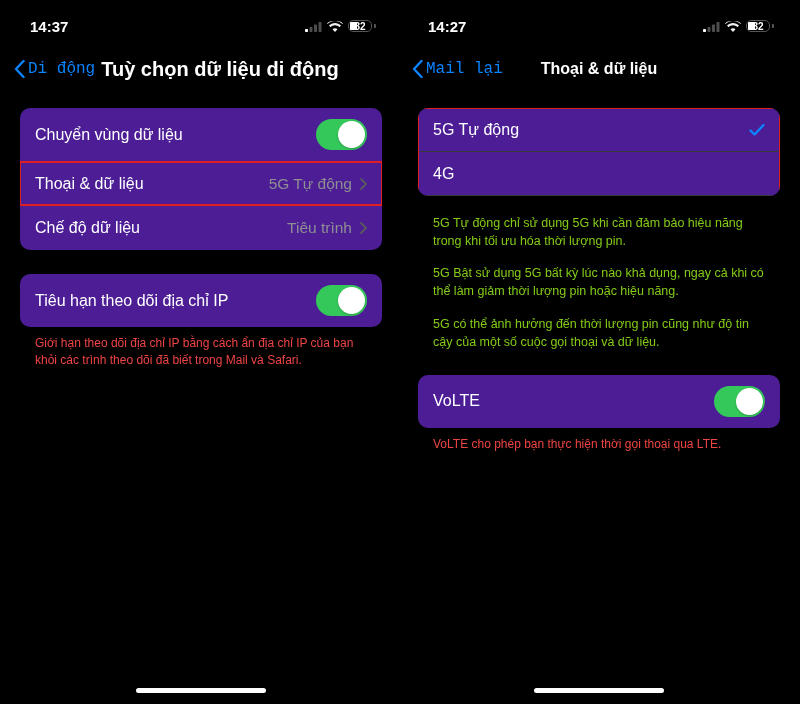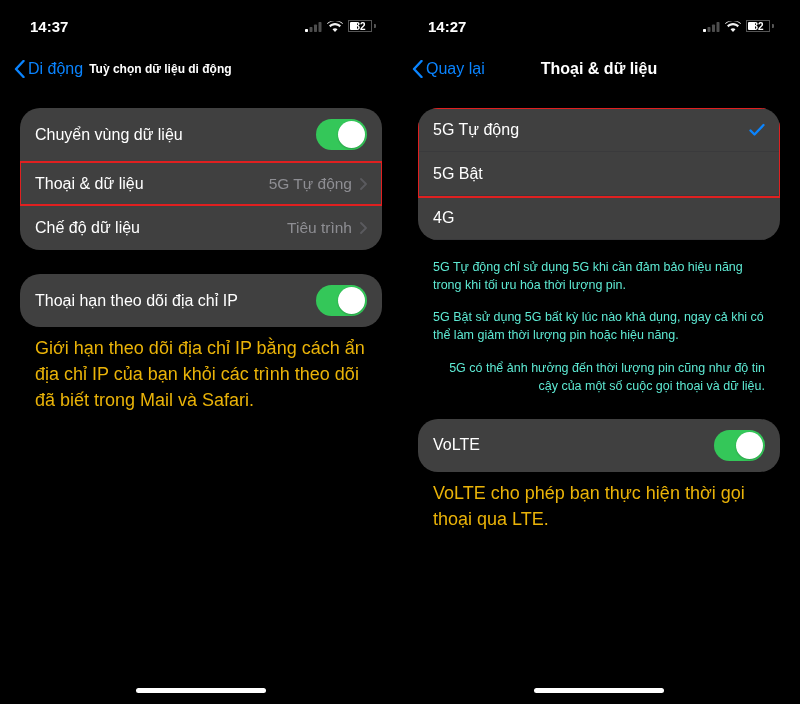--- a/index.html
+++ b/index.html
@@ -43,21 +43,21 @@
   }
   .battery {
     display: flex;
     align-items: center;
     gap: 2px;
   }
   .battery-body {
     width: 24px;
     height: 12px;
     border: 1px solid #555;
-    border-radius: 0;
+    border-radius: 5px;
     position: relative;
     display: flex;
     align-items: center;
     justify-content: center;
     text-align: center;
   }
   .battery-fill {
     position: absolute;
     left: 1px;
     top: 1px;
@@ -86,49 +86,50 @@
     padding: 0 10px;
     position: relative;
   }
   .back-btn {
     display: flex;
     align-items: center;
     color: #0a84ff;
     font-size: 16px;
     gap: 3px;
     z-index: 2;
+    font-family: Liberation Mono, monospace;
   }
   .chevron-left {
     width: 11px;
     height: 18px;
   }
   .nav-title {
     position: absolute;
     left: 0;
     right: 0;
     text-align: center;
     color: #fff;
     font-size: 16px;
     font-weight: 600;
     pointer-events: none;
   }
   .nav-title-left {
     color: #fff;
-    font-size: 12px;
+    font-size: 20px;
     font-weight: 600;
     margin-left: 6px;
   }
   .content {
     flex: 1;
     padding: 18px 16px 0;
     overflow-y: auto;
   }
   .group {
-    background: #404040;
-    border-radius: 20px;
+    background: #4c1d95;
+    border-radius: 10px;
     overflow: hidden;
     margin-bottom: 24px;
   }
   .row {
     min-height: 44px;
     display: flex;
     align-items: center;
     padding: 11px 15px;
     color: #fff;
     font-size: 16px;
@@ -161,22 +162,22 @@
     position: absolute;
     right: 2px;
     top: 2px;
     width: 27px;
     height: 27px;
     background: #fff;
     border-radius: 50%;
     box-shadow: 0 1px 2px rgba(0,0,0,0.2);
   }
   .footer-text {
-    color: #eab308;
-    font-size: 18px;
+    color: #ef4444;
+    font-size: 12px;
     line-height: 1.45;
     padding: 0 15px;
     margin-top: -16px;
     margin-bottom: 24px;
   }
   .highlight {
     position: absolute;
     pointer-events: none;
     border: 2px solid #e02020;
     z-index: 10;
@@ -196,26 +197,26 @@
     height: 5px;
     background: #fff;
     border-radius: 3px;
   }
   .info-blocks {
     padding: 0 15px;
     margin-top: -6px;
     margin-bottom: 24px;
   }
   .info-blocks p {
-    color: #5eead4;
+    color: #84cc16;
     font-size: 12.5px;
     line-height: 1.45;
     margin-bottom: 14px;
   }
-  .info-blocks p:last-child { margin-bottom: 12px; text-align: right; }
+  .info-blocks p:last-child { margin-bottom: 12px; }
 </style>
 </head>
 <body>
 
 <div class="phone">
   <div class="status-bar">
     <span>14:37</span>
     <div class="status-right">
       <span class="signal-icon">
         <svg width="17" height="11" viewBox="0 0 17 11">
@@ -270,21 +271,21 @@
         <span class="row-label">Chế độ dữ liệu</span>
         <span class="row-value">Tiêu trình</span>
         <svg class="chevron-right" viewBox="0 0 7 12">
             <path d="M1 1l5 5-5 5" stroke="currentColor" stroke-width="1.8" fill="none" stroke-linecap="round" stroke-linejoin="round"></path>
           </svg>
       </div>
     </div>
 
     <div class="group">
       <div class="row">
-        <span class="row-label">Thoại hạn theo dõi địa chỉ IP</span>
+        <span class="row-label">Tiêu hạn theo dõi địa chỉ IP</span>
         <div class="toggle"></div>
       </div>
     </div>
     <div class="footer-text">Giới hạn theo dõi địa chỉ IP bằng cách ẩn địa chỉ IP của bạn khỏi các trình theo dõi đã biết trong Mail và Safari.</div>
   </div>
 
   <div class="home-indicator"></div>
 </div>
 
 <div class="phone">
@@ -314,35 +315,32 @@
         <div class="battery-tip"></div>
       </div>
     </div>
   </div>
 
   <div class="nav-bar">
     <div class="back-btn">
       <svg class="chevron-left" viewBox="0 0 11 18">
           <path d="M9.5 1L2 9l7.5 8" stroke="#0a84ff" stroke-width="2.4" fill="none" stroke-linecap="round" stroke-linejoin="round"></path>
         </svg>
-      <span>Quay lại</span>
+      <span>Mail lại</span>
     </div>
     <div class="nav-title">Thoại &amp; dữ liệu</div>
   </div>
 
   <div class="content">
     <div class="group" style="position:relative;">
       <div class="row">
         <span class="row-label">5G Tự động</span>
         <svg class="check-icon" viewBox="0 0 16 14">
             <path d="M1.5 7.5l4 4L14.5 2" stroke="currentColor" stroke-width="2.3" fill="none" stroke-linecap="round" stroke-linejoin="round"></path>
           </svg>
-      </div>
-      <div class="row">
-        <span class="row-label">5G Bật</span>
       </div>
       <div class="row">
         <span class="row-label">4G</span>
       </div>
       <div class="highlight" style="left:-1px;right:-1px;top:-1px;height:91px;"></div>
     </div>
 
     <div class="info-blocks">
       <p>5G Tự động chỉ sử dụng 5G khi cần đảm bảo hiệu năng trong khi tối ưu hóa thời lượng pin.</p>
       <p>5G Bật sử dụng 5G bất kỳ lúc nào khả dụng, ngay cả khi có thể làm giảm thời lượng pin hoặc hiệu năng.</p>

